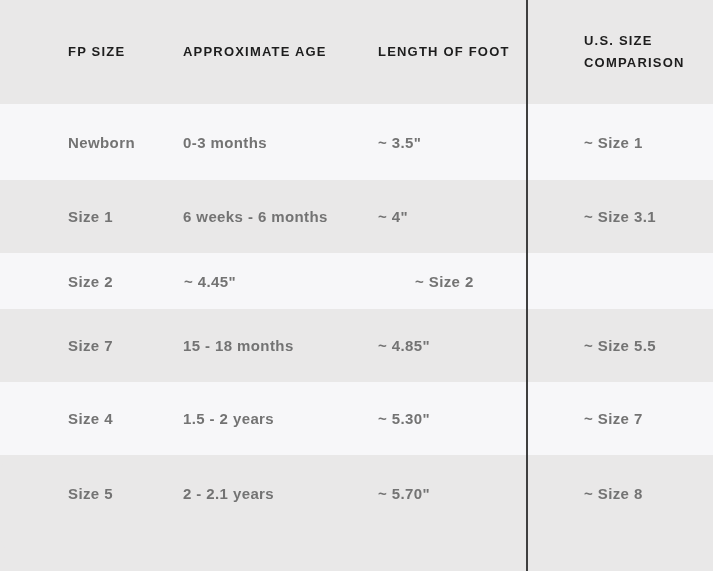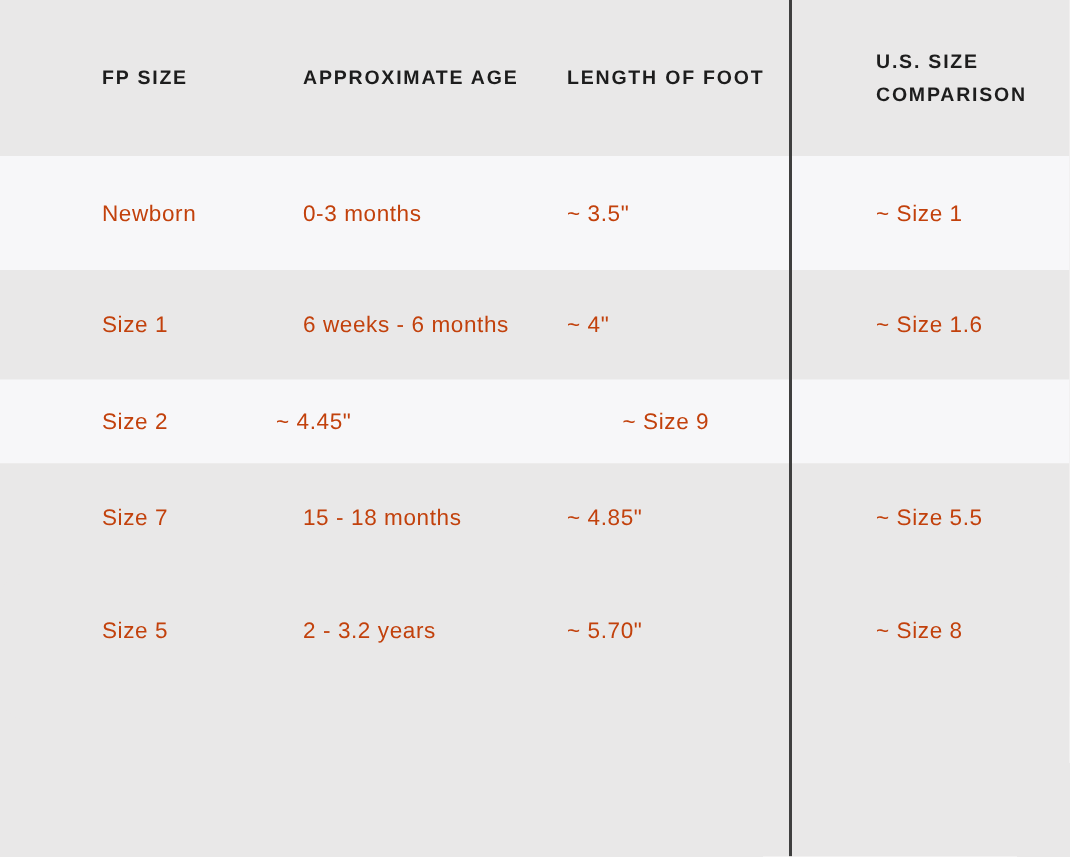--- a/index.html
+++ b/index.html
@@ -26,35 +26,35 @@
   .row-2 { height: 73px; background: #e9e8e8; }
   .row-3 { height: 56px; background: #f7f7f9; }
   .row-4 { height: 73px; background: #e9e8e8; }
   .row-5 { height: 73px; background: #f7f7f9; }
   .row-6 { height: 98px; background: #e9e8e8; padding-bottom: 22px; border-radius: 18px; }
   .cell {
     box-sizing: border-box;
     white-space: pre-line;
   }
   .c1 { padding-left: 48px; }
-  .c2 { padding-left: 0; margin-left: 19px; }
+  .c2 { padding-left: 0; }
   .c3 { padding-left: 1px; }
   .c4 { padding-left: 38px; }
   .th {
     font-size: 13px;
     font-weight: 700;
     letter-spacing: 1.2px;
     color: #1d1d1d;
     line-height: 22px;
   }
   .td {
     font-size: 15px;
-    font-weight: 400;
+    font-weight: 700;
     letter-spacing: 0.4px;
-    color: #c2410c;
+    color: #737373;
   }
   .divider {
     position: absolute;
     top: 0;
     bottom: 0;
     left: 526px;
     width: 2px;
     background: #3f3f3f;
     z-index: 2;
   }
@@ -77,36 +77,42 @@
     <div class="cell c1 td">Newborn</div>
     <div class="cell c2 td">0-3 months</div>
     <div class="cell c3 td">~ 3.5"</div>
     <div class="cell c4 td">~ Size 1</div>
   </div>
 
   <div class="row row-2">
     <div class="cell c1 td">Size 1</div>
     <div class="cell c2 td">6 weeks - 6 months</div>
     <div class="cell c3 td">~ 4"</div>
-    <div class="cell c4 td">~ Size 1.6</div>
+    <div class="cell c4 td">~ Size 3.1</div>
   </div>
 
   <div class="row row-3">
     <div class="cell c1 td">Size 2</div>
     <div class="cell c3 td">~ 4.45"</div>
-    <div class="cell c4 td">~ Size 9</div>
+    <div class="cell c4 td">~ Size 2</div>
   </div>
 
   <div class="row row-4">
     <div class="cell c1 td">Size 7</div>
     <div class="cell c2 td">15 - 18 months</div>
     <div class="cell c3 td">~ 4.85"</div>
     <div class="cell c4 td">~ Size 5.5</div>
   </div>
 
+  <div class="row row-5">
+    <div class="cell c1 td">Size 4</div>
+    <div class="cell c2 td">1.5 - 2 years</div>
+    <div class="cell c3 td">~ 5.30"</div>
+    <div class="cell c4 td">~ Size 7</div>
+  </div>
 
   <div class="row row-6">
     <div class="cell c1 td">Size 5</div>
-    <div class="cell c2 td">2 - 3.2 years</div>
+    <div class="cell c2 td">2 - 2.1 years</div>
     <div class="cell c3 td">~ 5.70"</div>
     <div class="cell c4 td">~ Size 8</div>
   </div>
 </div>
 
 </body></html>

